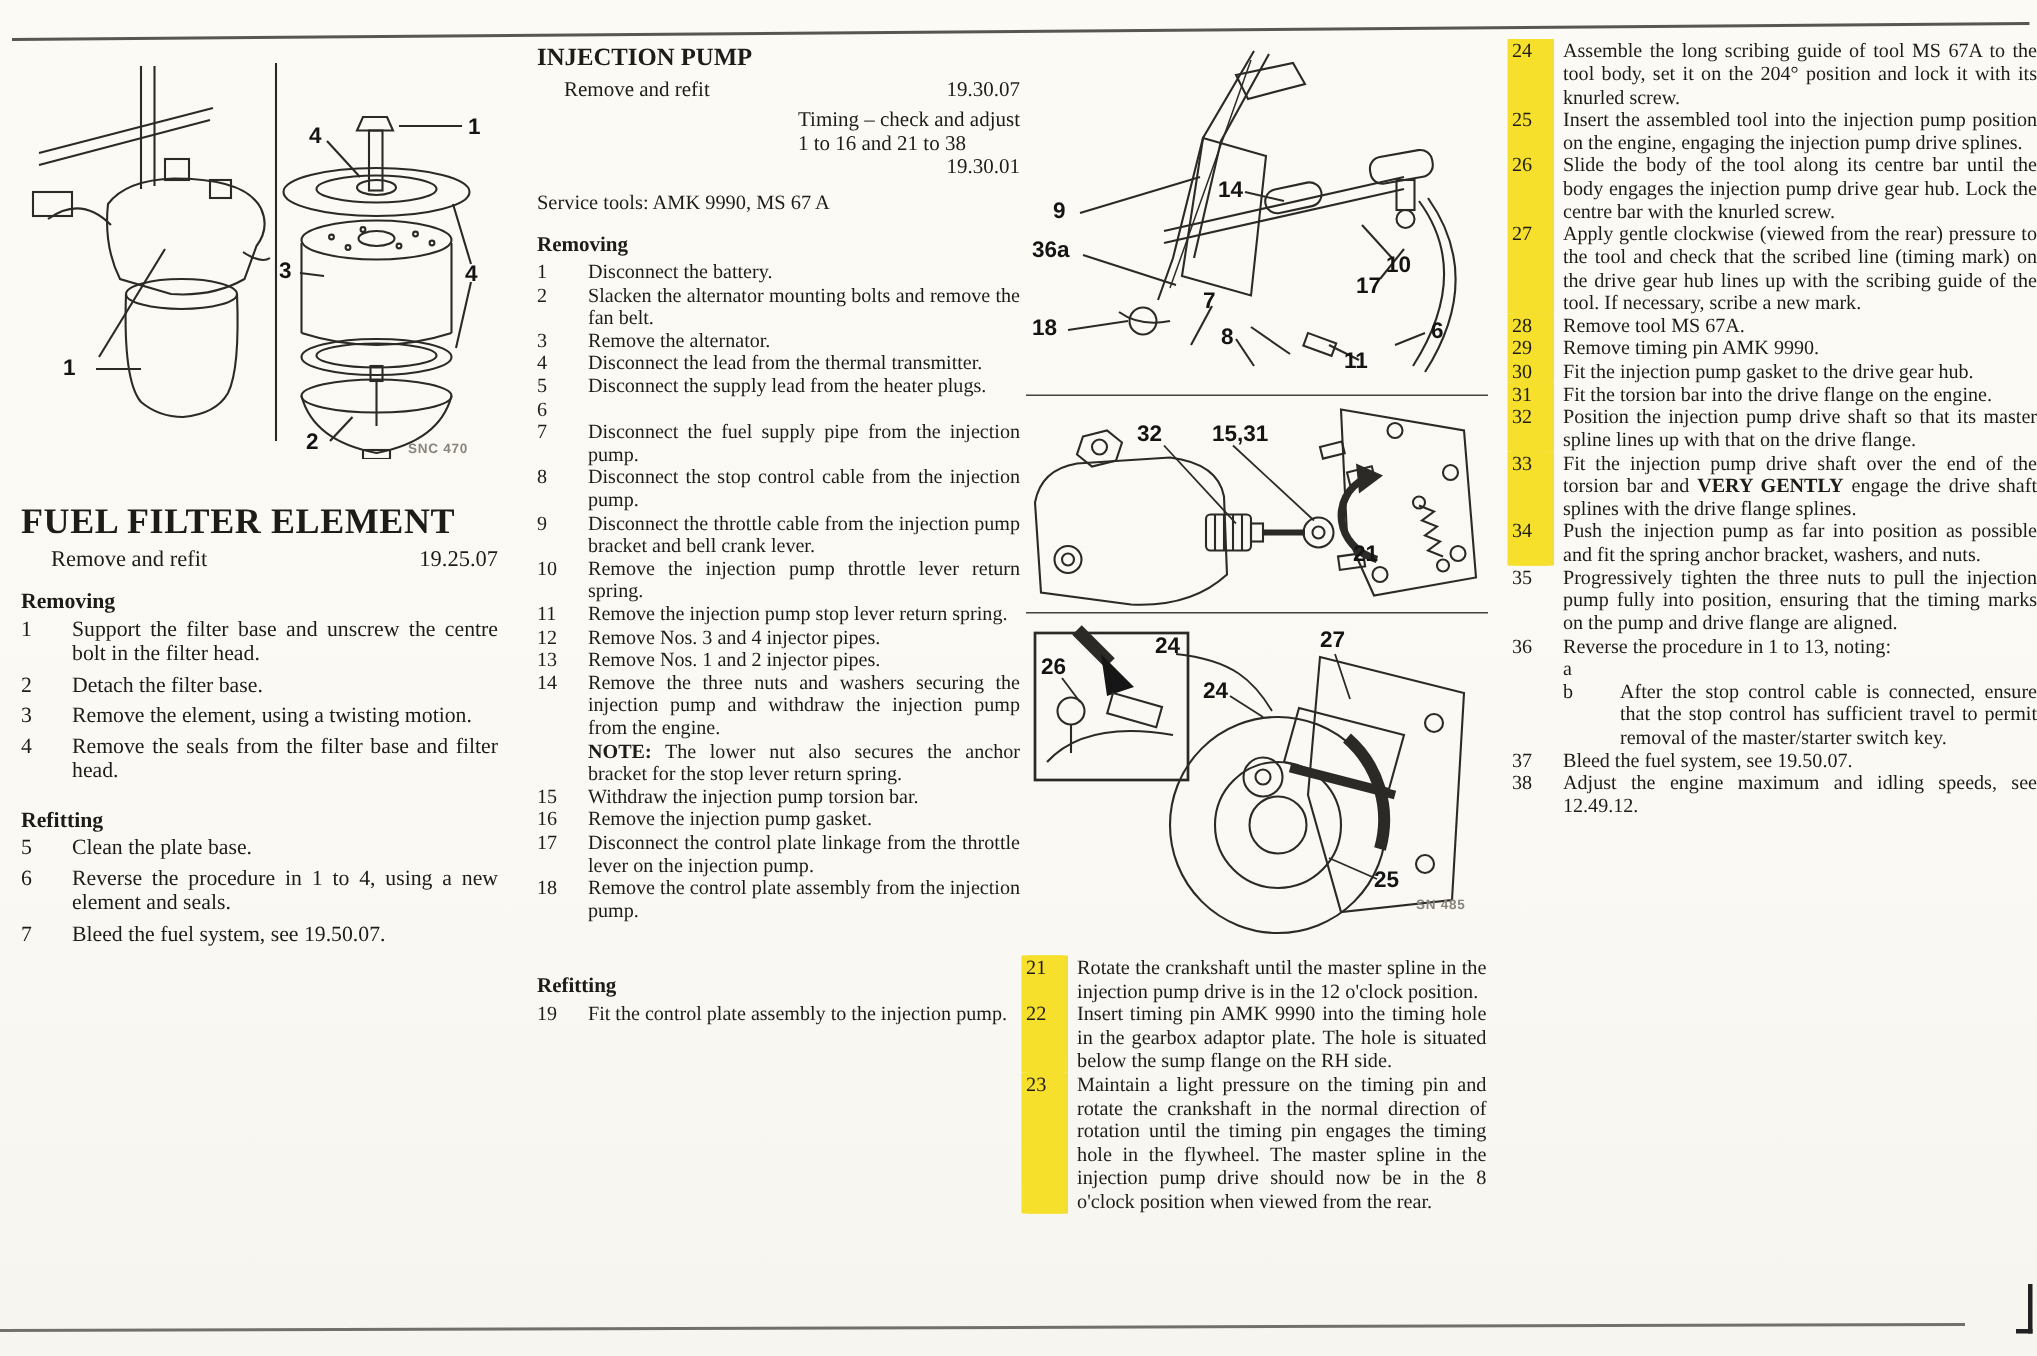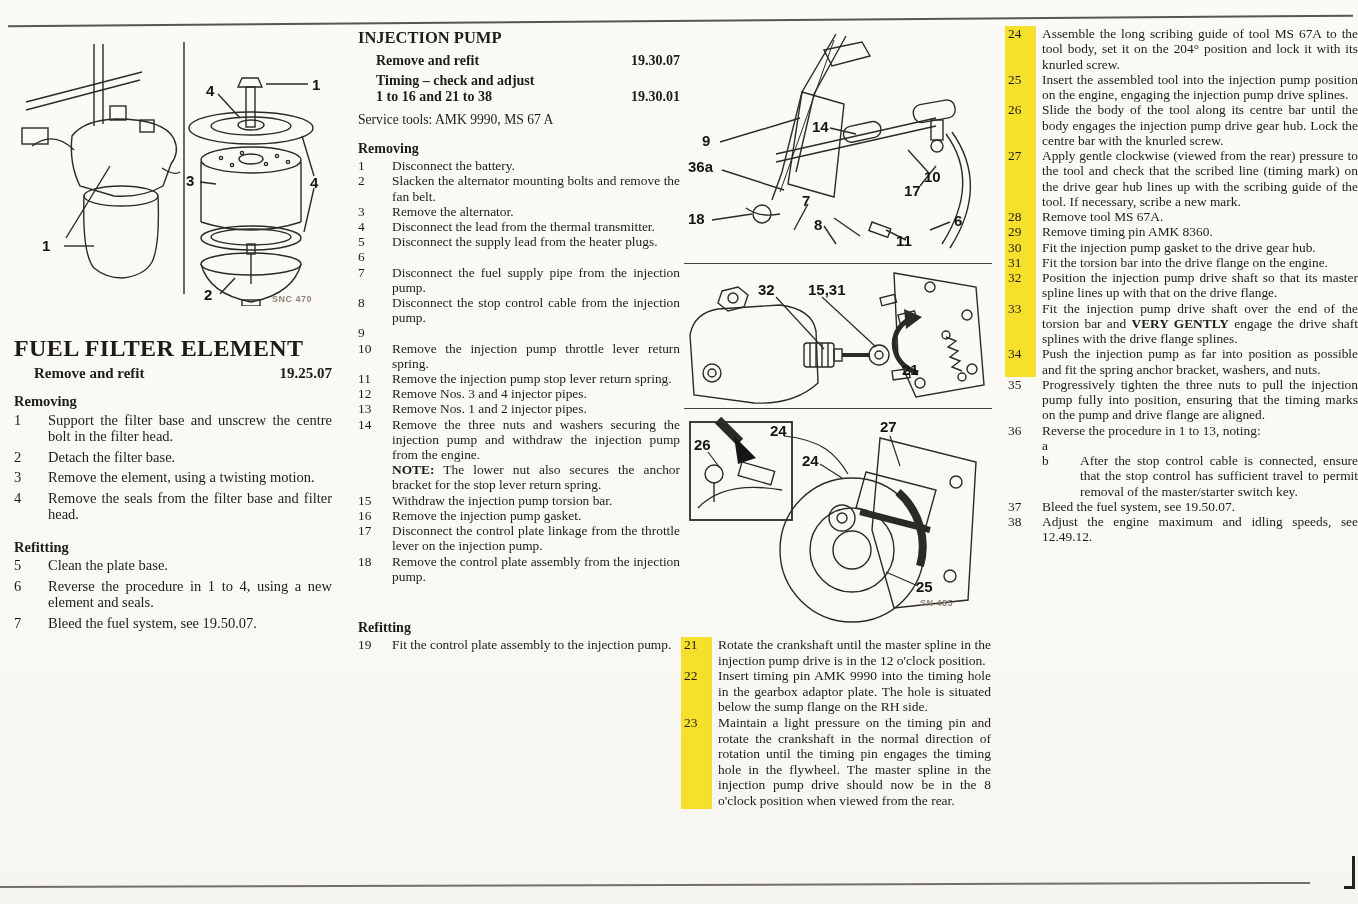--- a/index.html
+++ b/index.html
@@ -9,42 +9,42 @@
     font-family:"Liberation Serif", serif; color:#1e1c19;
   }
   
   .rule{position:absolute;background:#3a3833;}
   .top-rule{left:8px;top:20px;width:1345px;height:2px;transform:rotate(-0.45deg);opacity:.85;}
   .bottom-rule{left:0;top:884px;width:1310px;height:2px;transform:rotate(-0.18deg);opacity:.7;}
   .corner-mark{position:absolute;left:1344px;top:856px;width:8px;height:30px;
     border-right:3px solid #222;border-bottom:3px solid #222;}
   
   .sec-title{font-weight:bold;margin:0;}
-  .op-row{display:flex;justify-content:space-between;font-weight:bold;}
+  .op-row{display:flex;justify-content:space-between;font-weight:normal;}
   .op-label{display:inline-block;}
   .steps{list-style:none;margin:0;padding:0;}
   .step{display:flex;}
   .step .num{flex:0 0 26px;margin-right:8px;text-align:left;}
   .step .txt{flex:1;text-align:justify;}
   .num.hl{background:#f6e02c;box-shadow:-3px 0 0 #f6e02c,2px 0 0 #f1dd3c;}
   .sub{margin-left:34px;}
   .sub .num{flex:0 0 30px;}
   
   .col-left{position:absolute;left:14px;top:340px;width:318px;font-size:14.5px;line-height:16.5px;}
   .col-left .sec-title{font-size:24px;letter-spacing:.4px;margin-bottom:8px;}
   .col-left .op-row{font-size:15px;padding-left:20px;margin-bottom:12px;}
   .col-left h2{font-size:14.5px;margin:0 0 2px 0;}
   .col-left .step{margin-bottom:4px;}
   .col-left .step .num{flex:0 0 22px;margin-right:12px;}
   .col-left .refit-head{margin-top:16px;}
   
   .col-mid{position:absolute;left:358px;top:30px;width:322px;font-size:13.4px;line-height:15.2px;}
   .col-mid .sec-title{font-size:16.5px;margin-bottom:8px;}
   .col-mid .op-row{font-size:14px;padding-left:18px;margin-bottom:5px;}
-  .col-mid .op-row-2{align-items:flex-end;}
+  .col-mid .op-row-2{align-items:flex-end;flex-direction:column;}
   .service-tools{margin:8px 0 14px 0;font-size:13.6px;}
   .col-mid h2{font-size:14px;margin:0 0 2px 0;}
   .col-mid .refit-head{margin-top:36px;}
   
   figure{margin:0;position:absolute;}
   .fig-a{left:14px;top:26px;width:318px;height:280px;}
   .fig-b{left:684px;top:22px;width:308px;height:241px;border-bottom:1.6px solid #45433e;}
   .fig-c{left:684px;top:265px;width:308px;height:143px;border-bottom:1.6px solid #45433e;}
   .fig-d{left:684px;top:410px;width:308px;height:222px;}
   figure svg{position:absolute;left:0;top:0;}
@@ -207,20 +207,21 @@
         <li class="step">
           <span class="num">7</span>
           <span class="txt">Disconnect the fuel supply pipe from the injection pump.</span>
         </li>
         <li class="step">
           <span class="num">8</span>
           <span class="txt">Disconnect the stop control cable from the injection pump.</span>
         </li>
         <li class="step">
           <span class="num">9</span>
+          <span class="txt">Disconnect the throttle cable from the injection pump bracket and bell crank lever.</span>
         </li>
         <li class="step">
           <span class="num">10</span>
           <span class="txt">Remove the injection pump throttle lever return spring.</span>
         </li>
         <li class="step">
           <span class="num">11</span>
           <span class="txt">Remove the injection pump stop lever return spring.</span>
         </li>
         <li class="step">
@@ -372,21 +373,21 @@
       <path d="M136,54 L158,68" stroke-width="1.2"></path>
       <path d="M206,26 L216,56" stroke-width="1.2"></path>
       <path d="M234,176 L202,162" stroke-width="1.2"></path>
       <path d="M24,42 L36,58" stroke-width="1.2"></path>
     </svg>
     <span class="callout" style="left:10px;top:26px">26</span>
     <span class="callout" style="left:86px;top:12px">24</span>
     <span class="callout" style="left:118px;top:42px">24</span>
     <span class="callout" style="left:196px;top:8px">27</span>
     <span class="callout" style="left:232px;top:168px">25</span>
-    <span class="fig-caption" style="left:236px;top:188px">SN  485</span>
+    <span class="fig-caption" style="left:260px;top:188px">SN  485</span>
   </figure>
 
   <section class="col-timing">
     <ol class="steps">
 
     <li class="step">
           <span class="num hl">21</span>
           <span class="txt">Rotate the crankshaft until the master spline in the injection pump drive is in the 12 o'clock position.</span>
         </li>
         <li class="step">
@@ -418,21 +419,21 @@
         <li class="step">
           <span class="num hl">27</span>
           <span class="txt">Apply gentle clockwise (viewed from the rear) pressure to the tool and check that the scribed line (timing mark) on the drive gear hub lines up with the scribing guide of the tool. If necessary, scribe a new mark.</span>
         </li>
         <li class="step">
           <span class="num hl">28</span>
           <span class="txt">Remove tool MS 67A.</span>
         </li>
         <li class="step">
           <span class="num hl">29</span>
-          <span class="txt">Remove timing pin AMK 8360.</span>
+          <span class="txt">Remove timing pin AMK 9990.</span>
         </li>
         <li class="step">
           <span class="num hl">30</span>
           <span class="txt">Fit the injection pump gasket to the drive gear hub.</span>
         </li>
         <li class="step">
           <span class="num hl">31</span>
           <span class="txt">Fit the torsion bar into the drive flange on the engine.</span>
         </li>
         <li class="step">

